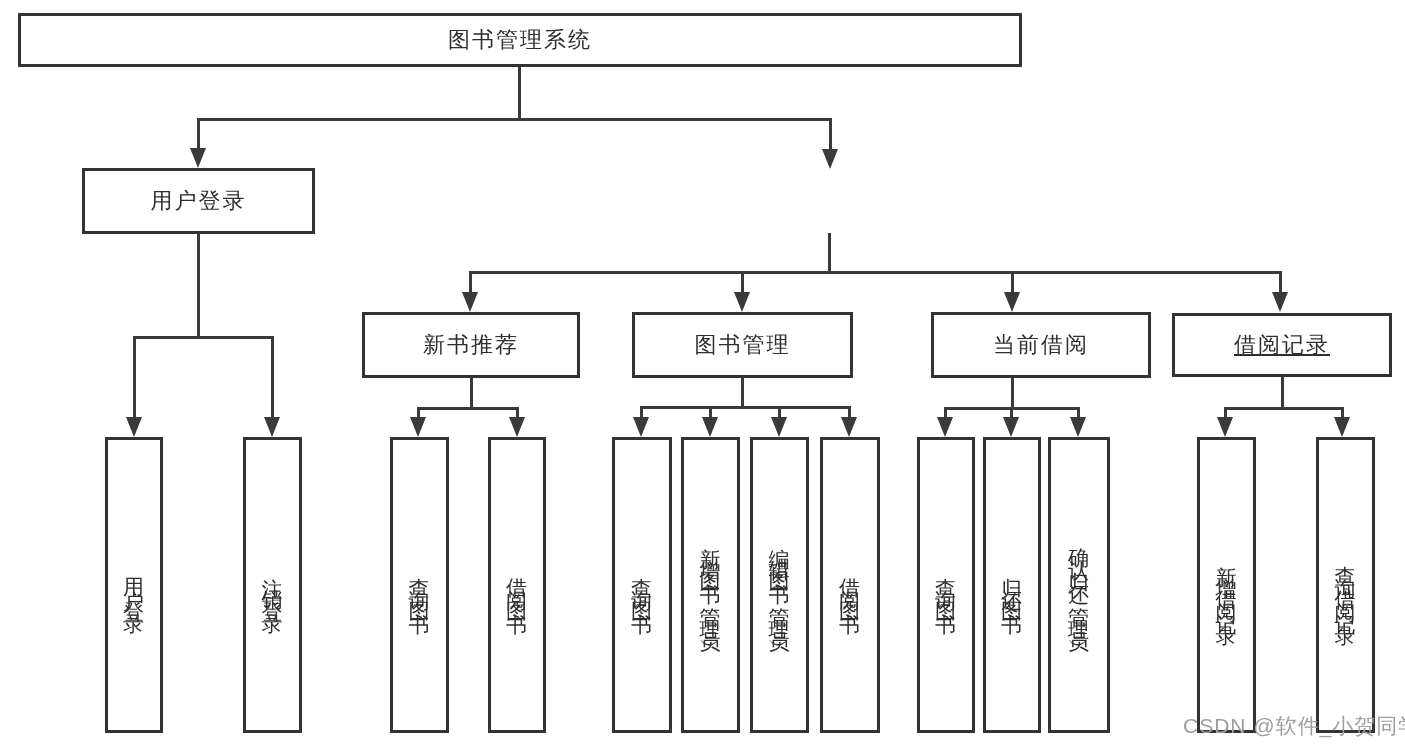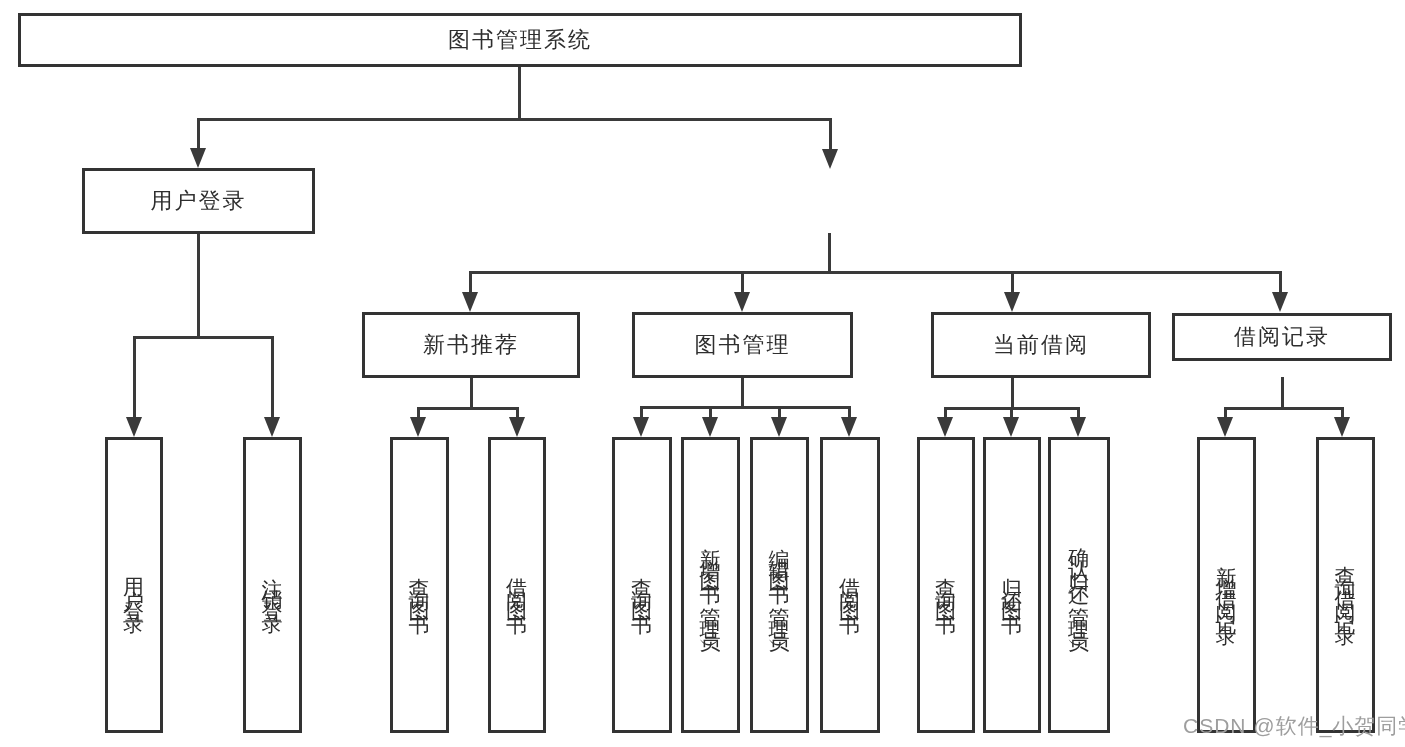--- a/index.html
+++ b/index.html
@@ -101,21 +101,21 @@
 
   <div class="node h" style="left:362px; top:312px; width:218px; height:66px;">
     <span class="lbl">新书推荐</span>
   </div>
   <div class="node h" style="left:632px; top:312px; width:221px; height:66px;">
     <span class="lbl">图书管理</span>
   </div>
   <div class="node h" style="left:905px; top:312px; width:220px; height:66px;margin-left:26px;">
     <span class="lbl">当前借阅</span>
   </div>
-  <div class="node h" style="left:1172px; top:313px; width:220px; height:48px;">
+  <div class="node h" style="left:1172px; top:313px; width:220px; height:64px;text-decoration:underline;">
     <span class="lbl">借阅记录</span>
   </div>
 
   <div class="line" style="left:470px; top:378px; width:3px; height:29px;"></div>
   <div class="line" style="left:417px; top:407px; width:101px; height:3px;"></div>
   <div class="line" style="left:417px; top:407px; width:3px; height:10px;"></div>
   <div class="arrow" style="left:410px; top:417px;"></div>
   <div class="line" style="left:516px; top:407px; width:3px; height:10px;"></div>
   <div class="arrow" style="left:509px; top:417px;"></div>
 

